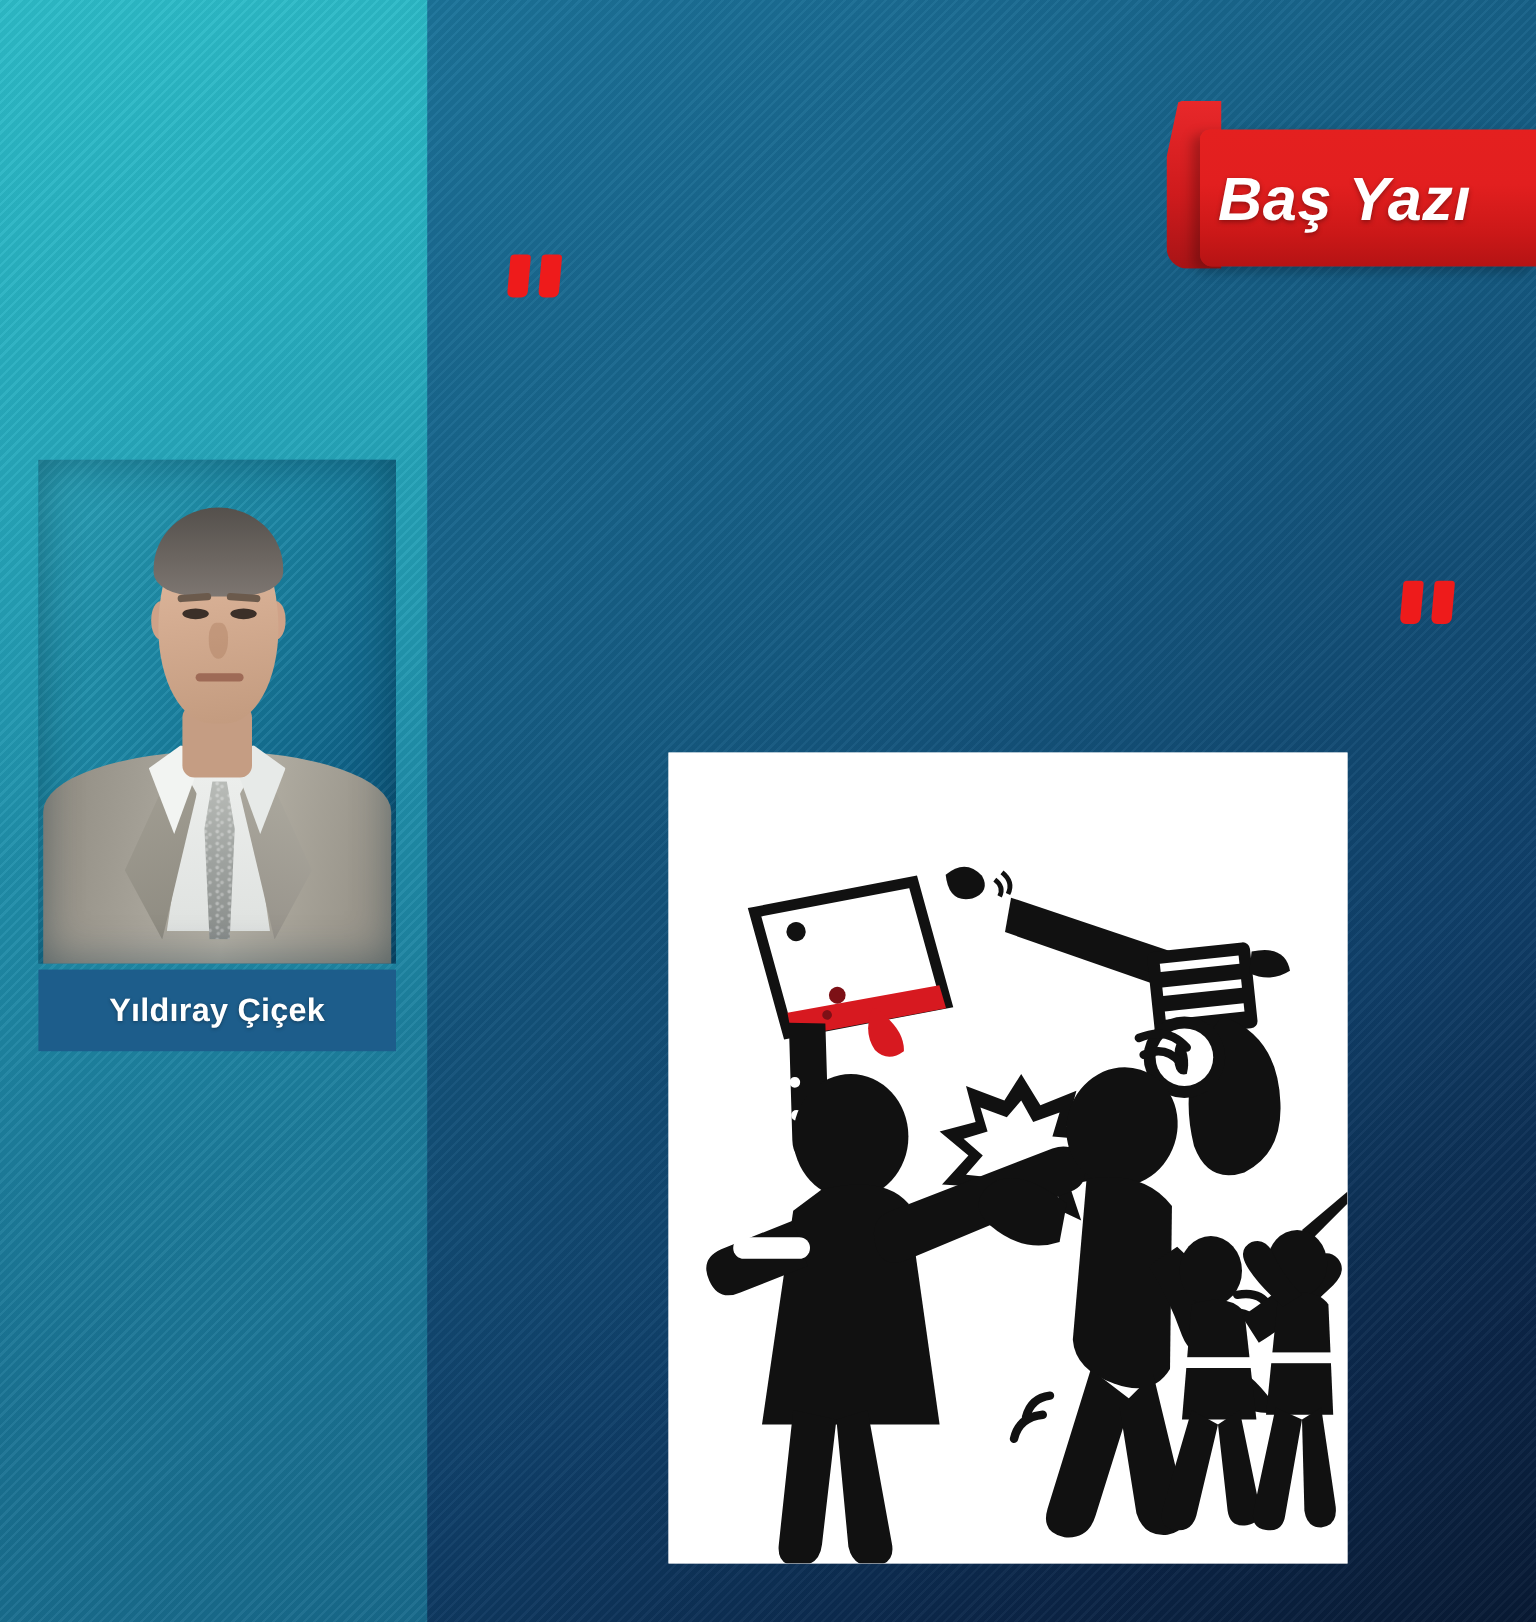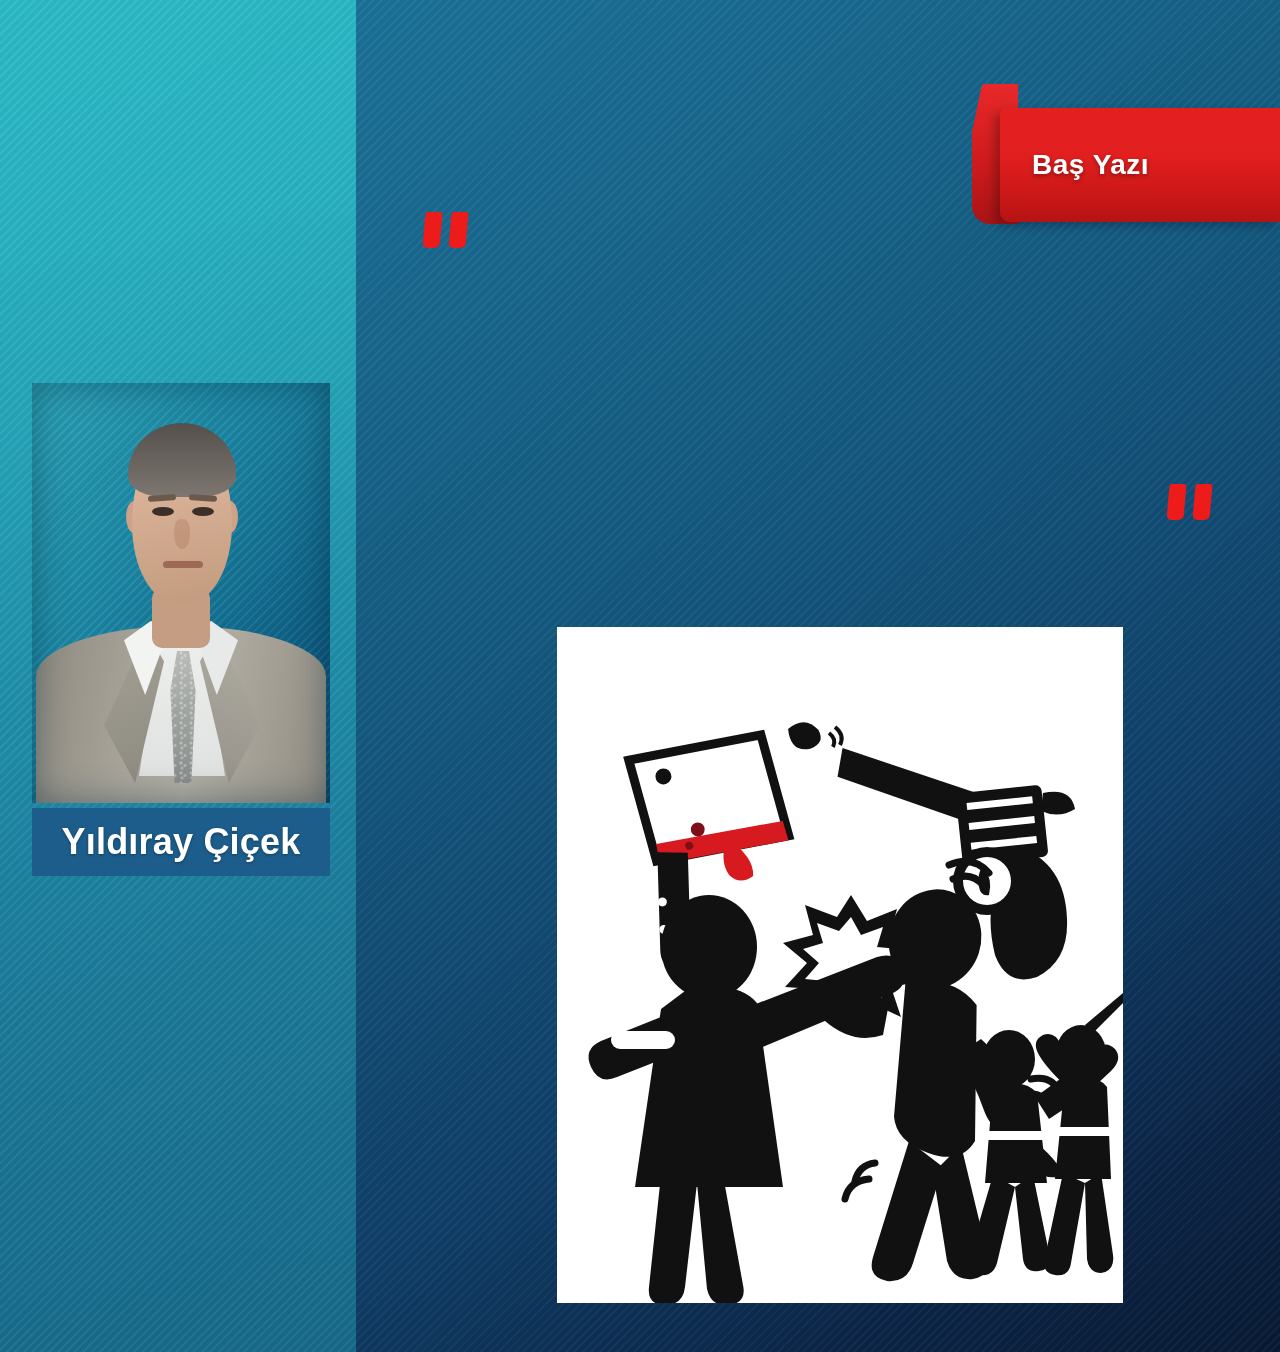--- a/index.html
+++ b/index.html
@@ -160,21 +160,21 @@
     top: 808px;
     width: 298px;
     height: 68px;
     background: #1d5d8b;
     display: flex;
     align-items: center;
     justify-content: center;
   }
   .author-name {
     color: #ffffff;
-    font-size: 36px;
+    font-size: 27px;
     font-weight: bold;
     letter-spacing: 0.2px;
     text-shadow: 0 1px 3px rgba(0,0,0,0.35);
     white-space: nowrap;
   }
 
   
   .ribbon-wrap {
     position: absolute;
     left: 972px;
@@ -199,26 +199,27 @@
     width: 280px;
     height: 114px;
     background: linear-gradient(180deg, #e4201f 0%, #e21f1f 40%, #cc1818 75%, #b51314 100%);
     border-radius: 8px 0 0 10px;
     box-shadow: -6px 4px 10px rgba(0,0,0,0.25);
     display: flex;
     align-items: center;
   }
   .ribbon-label {
     color: #ffffff;
-    font-size: 28px;
+    font-size: 51px;
     font-weight: bold;
     letter-spacing: 0.5px;
-    padding-left: 32px;
+    padding-left: 15px;
     text-shadow: 0 2px 4px rgba(0,0,0,0.35);
     white-space: nowrap;
+    font-style: italic;
   }
 
   
   .title-block {
     position: absolute;
     left: 424px;
     top: 255px;
     width: 800px;
   }
   .title-line {

